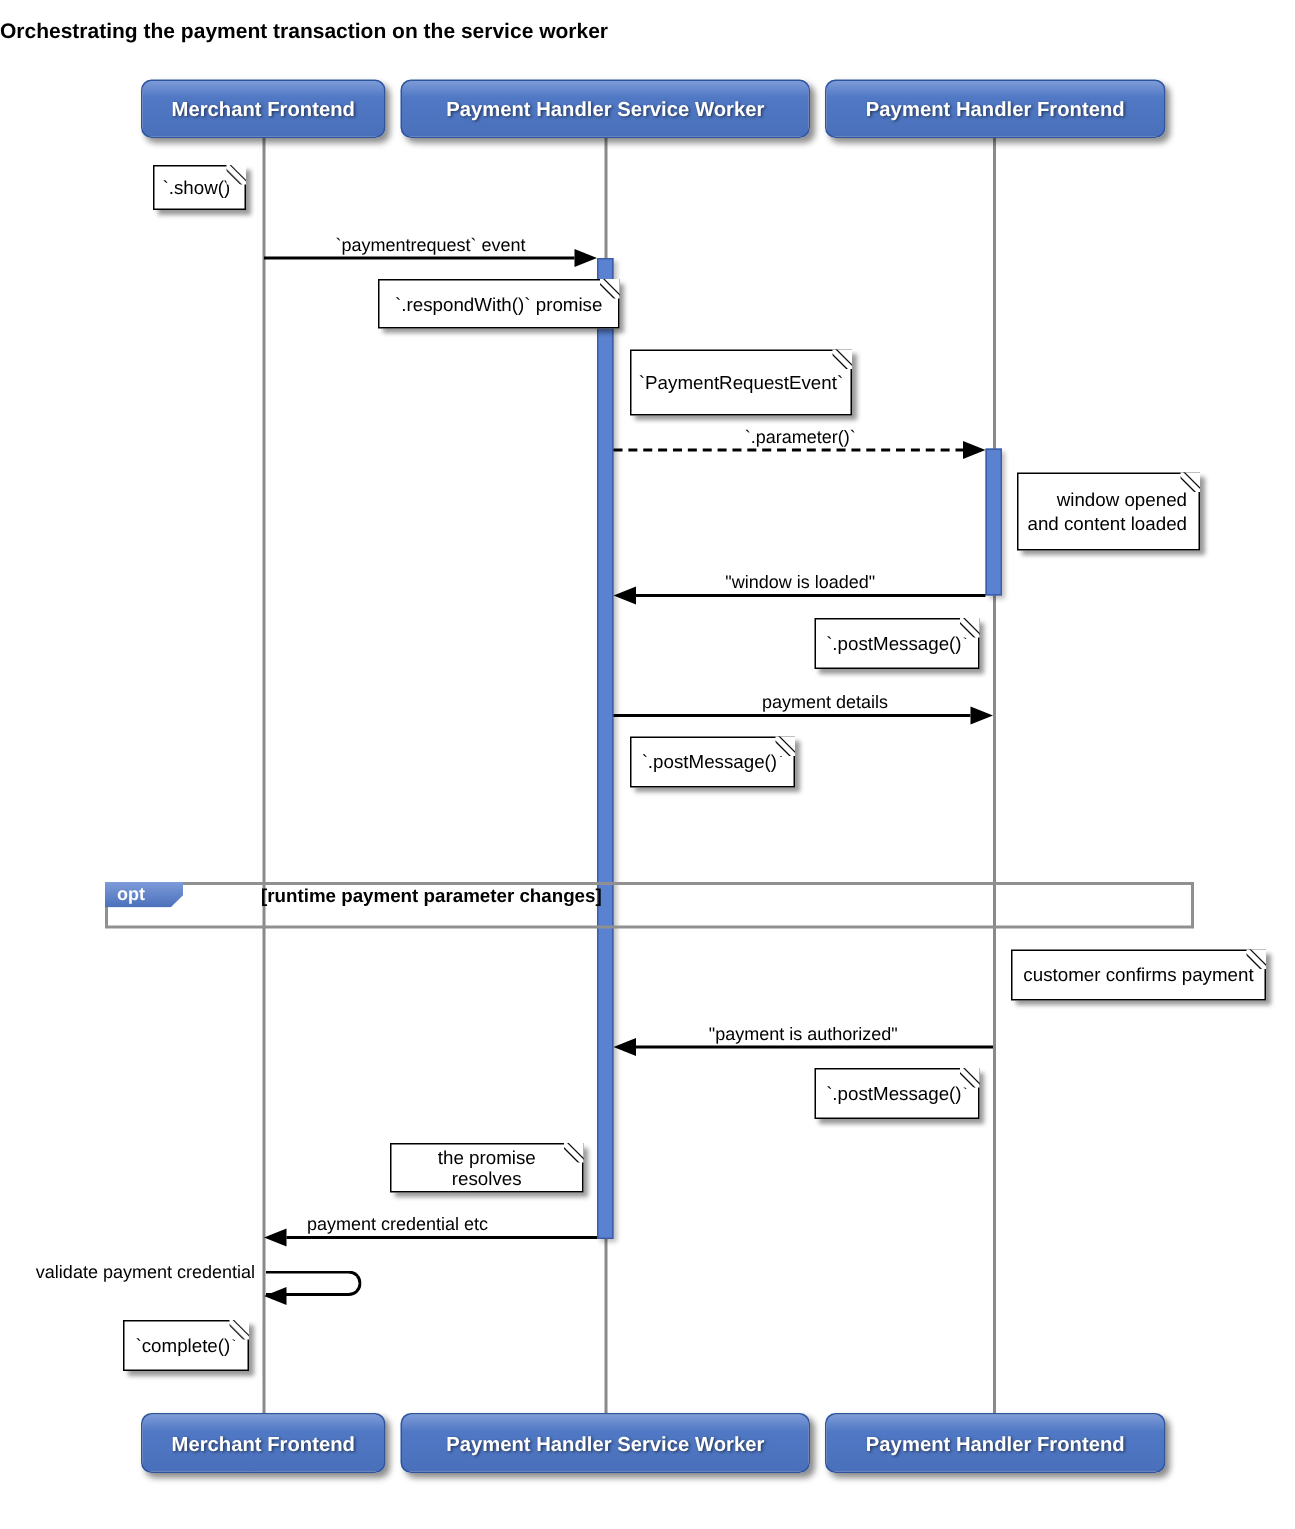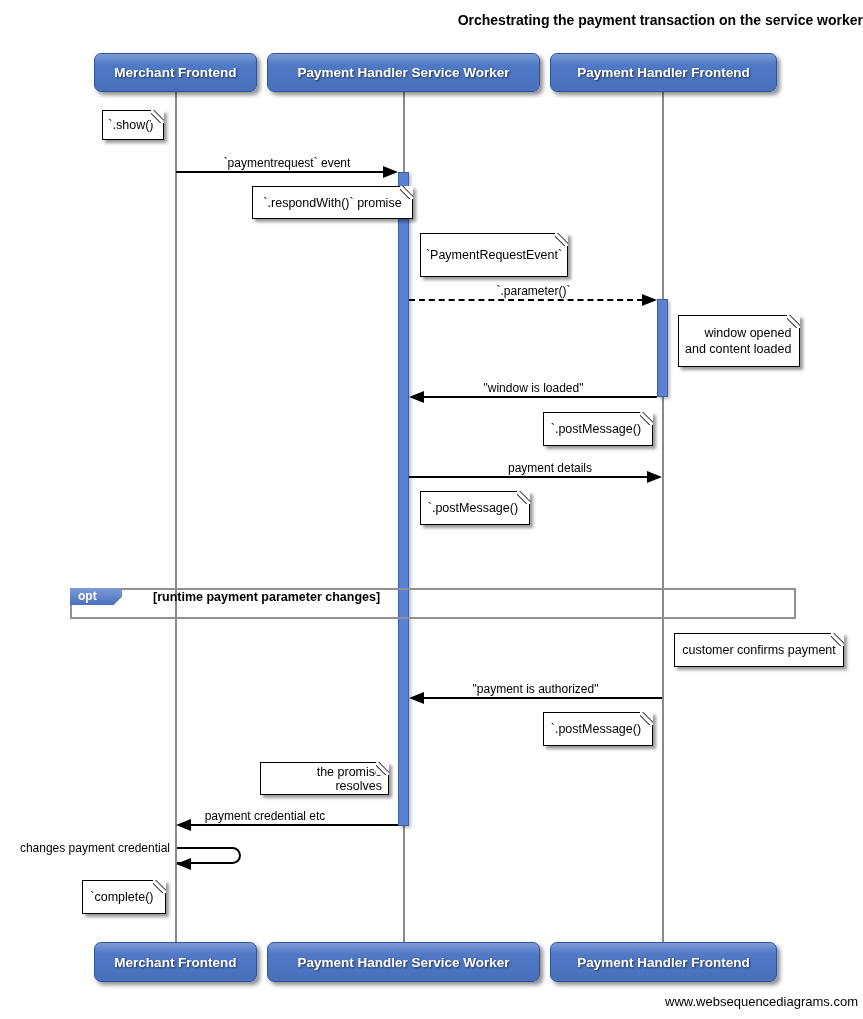--- a/index.html
+++ b/index.html
@@ -2,21 +2,21 @@
 <html><head>
 <meta charset="utf-8">
 <style>
   html,body{margin:0;padding:0;background:#fff;}
   #stage{
     position:relative;width:863px;height:1019px;background:#ffffff;overflow:hidden;
     font-family:"Liberation Sans",sans-serif;color:#000;
   }
   .abs{position:absolute;}
   .title{
-    left:0;top:12px;width:863px;text-align:right;
+    left:0;top:12px;width:863px;text-align:left;
     font-size:14px;font-weight:bold;
   }
   
   .actor{
     background:linear-gradient(#7d9bd8 0%,#5078c4 30%,#4a70bb 100%);
     border:1px solid #2f549e;border-radius:7px;
     box-shadow:3px 3px 4px rgba(0,0,0,0.45);
     color:#fff;font-weight:bold;font-size:13.5px;
     display:flex;align-items:center;justify-content:center;
     text-shadow:1px 1px 2px rgba(0,0,0,0.55);
@@ -27,21 +27,21 @@
   
   .activation{
     width:11px;background:#5b82d0;border:1px solid #3b5ea8;box-sizing:border-box;
     box-shadow:2px 2px 3px rgba(0,0,0,0.25);
   }
   
   .note{
     background:#fff;border:1px solid #000;
     box-shadow:3px 3px 3px rgba(0,0,0,0.4);
     font-size:12.5px;display:flex;align-items:center;justify-content:center;
-    box-sizing:border-box;padding:2px 6px;text-align:right;
+    box-sizing:border-box;padding:2px 6px;text-align:center;
   }
   .note .fold{
     position:absolute;top:-1px;right:-1px;width:13px;height:13px;
     background:linear-gradient(225deg,#ffffff 0%,#ffffff 36%,#000 40%,#ffffff 44%,#ffffff 58%,#000 63%,#ffffff 67%);
   }
   .note.left-text{justify-content:flex-start;text-align:right;}
   .note .nlines{line-height:16px;}
   
   .msg-line{height:0;border-top:2px solid #000;}
   .msg-line.dashed{border-top-style:dashed;}
@@ -126,21 +126,21 @@
   <div class="abs ah-r" style="left:647px;top:471px;"></div>
 
   <div class="abs note" style="left:420px;top:491px;width:110px;height:34px;">
     <span class="fold"></span>
     <span>`.postMessage()`</span>
   </div>
 
 
   <div class="abs frag" style="left:70px;top:588px;width:726px;height:31px;"></div>
   <div class="abs frag-tab" style="left:70px;top:588px;">opt</div>
-  <div class="abs frag-guard" style="left:137px;top:590px;padding-left:16px;">[runtime payment parameter changes]</div>
+  <div class="abs frag-guard" style="left:158px;top:590px;padding-left:16px;">[runtime payment parameter changes]</div>
 
   <div class="abs note" style="left:674px;top:633px;width:170px;height:34px;">
     <span class="fold"></span>
     <span>customer confirms payment</span>
   </div>
 
   <div class="abs msg-label" style="left:409px;top:682px;width:253px;">"payment is authorized"</div>
   <div class="abs ah-l" style="left:409px;top:692px;"></div>
   <div class="abs msg-line" style="left:424px;top:697px;width:238px;"></div>
 
@@ -151,28 +151,27 @@
 
   <div class="abs note" style="left:260px;top:762px;width:129px;height:33px;">
     <span class="fold"></span>
     <span>the promise resolves</span>
   </div>
 
   <div class="abs msg-label" style="left:176px;top:809px;width:178px;">payment credential etc</div>
   <div class="abs ah-l" style="left:176px;top:819px;"></div>
   <div class="abs msg-line" style="left:191px;top:824px;width:207px;"></div>
 
-  <div class="abs msg-label" style="left:0px;top:841px;width:170px;text-align:right;">changes payment credential</div>
+  <div class="abs msg-label" style="left:0px;top:841px;width:170px;text-align:right;">validate payment credential</div>
   <div class="abs self-loop" style="left:177px;top:847px;"></div>
   <div class="abs ah-l" style="left:176px;top:858px;"></div>
 
   <div class="abs note" style="left:82px;top:880px;width:84px;height:34px;">
     <span class="fold"></span>
     <span>`complete()`</span>
   </div>
 
   <div class="abs actor" style="left:94px;top:942px;width:163px;height:40px;">Merchant Frontend</div>
   <div class="abs actor" style="left:267px;top:942px;width:273px;height:40px;">Payment Handler Service Worker</div>
   <div class="abs actor" style="left:550px;top:942px;width:227px;height:40px;">Payment Handler Frontend</div>
 
-  <div class="abs footer">www.websequencediagrams.com</div>
 
 </div>
 
 </body></html>

